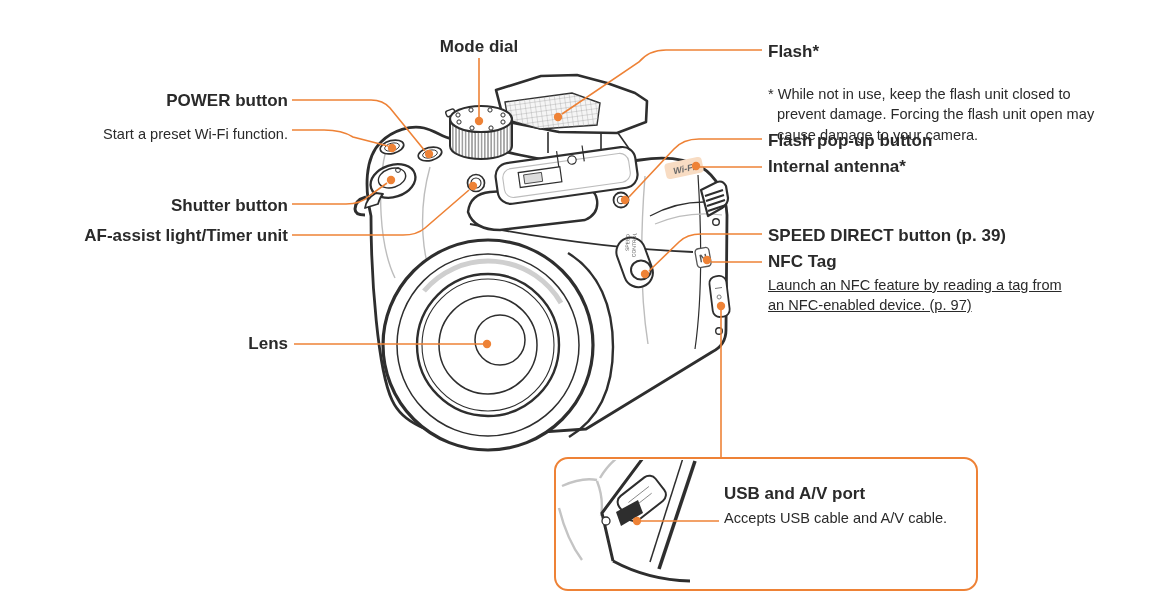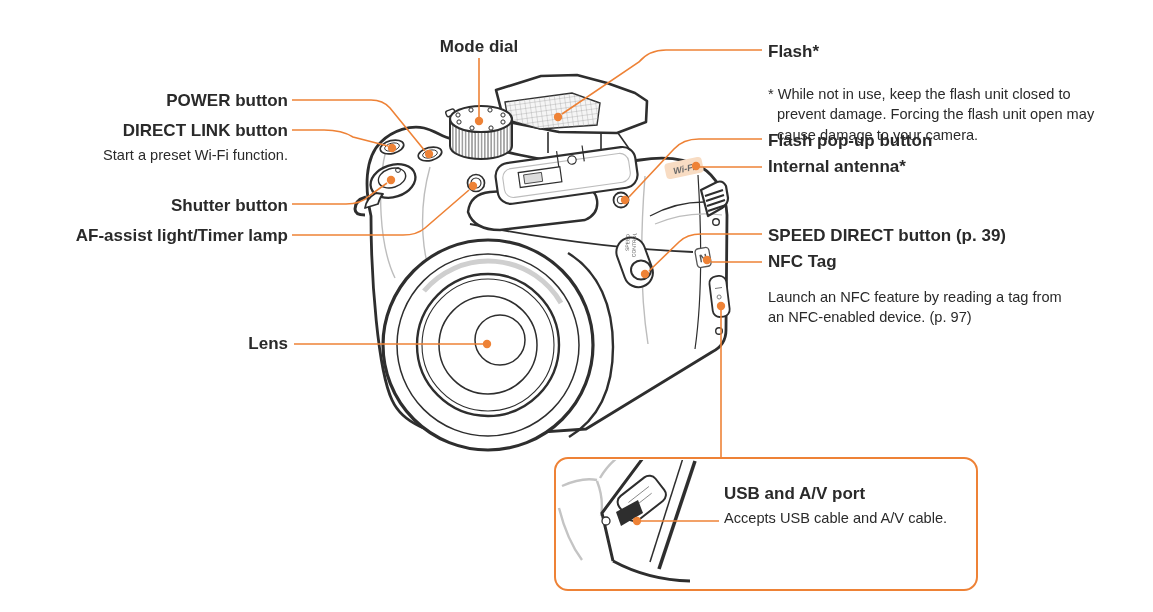--- a/index.html
+++ b/index.html
@@ -204,30 +204,29 @@
 
   <div class="callout center" style="left:429px;top:37px;width:100px;">
     <div class="c-title">Mode dial</div>
   </div>
 
   <div class="callout left-col" style="top:91px;">
     <div class="c-title">POWER button</div>
   </div>
 
   <div class="callout left-col" style="top:121px;">
-    <div class="c-title">DIRECT LINK button</div>
     <div class="c-desc">Start a preset Wi-Fi function.</div>
   </div>
 
   <div class="callout left-col" style="top:196px;">
     <div class="c-title">Shutter button</div>
   </div>
 
   <div class="callout left-col" style="top:226px;">
-    <div class="c-title">AF-assist light/Timer lamp</div>
+    <div class="c-title">AF-assist light/Timer unit</div>
   </div>
 
   <div class="callout left-col" style="top:334px;">
     <div class="c-title">Lens</div>
   </div>
 
   <div class="callout right-col" style="top:42px;width:360px;">
     <div class="c-title">Flash*</div>
     <div class="c-note hang">* While not in use, keep the flash unit closed to
 prevent damage. Forcing the flash unit open may
@@ -241,21 +240,21 @@
   <div class="callout right-col" style="top:157px;width:370px;">
     <div class="c-title">Internal antenna*</div>
   </div>
 
   <div class="callout right-col" style="top:226px;">
     <div class="c-title"><span>SPEED DIRECT button</span><span class="ref"> (p. 39)</span></div>
   </div>
 
   <div class="callout right-col" style="top:252px;width:340px;">
     <div class="c-title">NFC Tag</div>
-    <div class="c-note" style="margin-top:14px;">Launch an NFC feature by reading a tag from
+    <div class="c-note" style="margin-top:2px;text-decoration:underline;">Launch an NFC feature by reading a tag from
 an NFC-enabled device. (p. 97)</div>
   </div>
 
   <div class="callout" style="left:724px;top:484px;">
     <div class="c-title">USB and A/V port</div>
     <div class="c-desc">Accepts USB cable and A/V cable.</div>
   </div>
 
 </div>
 

